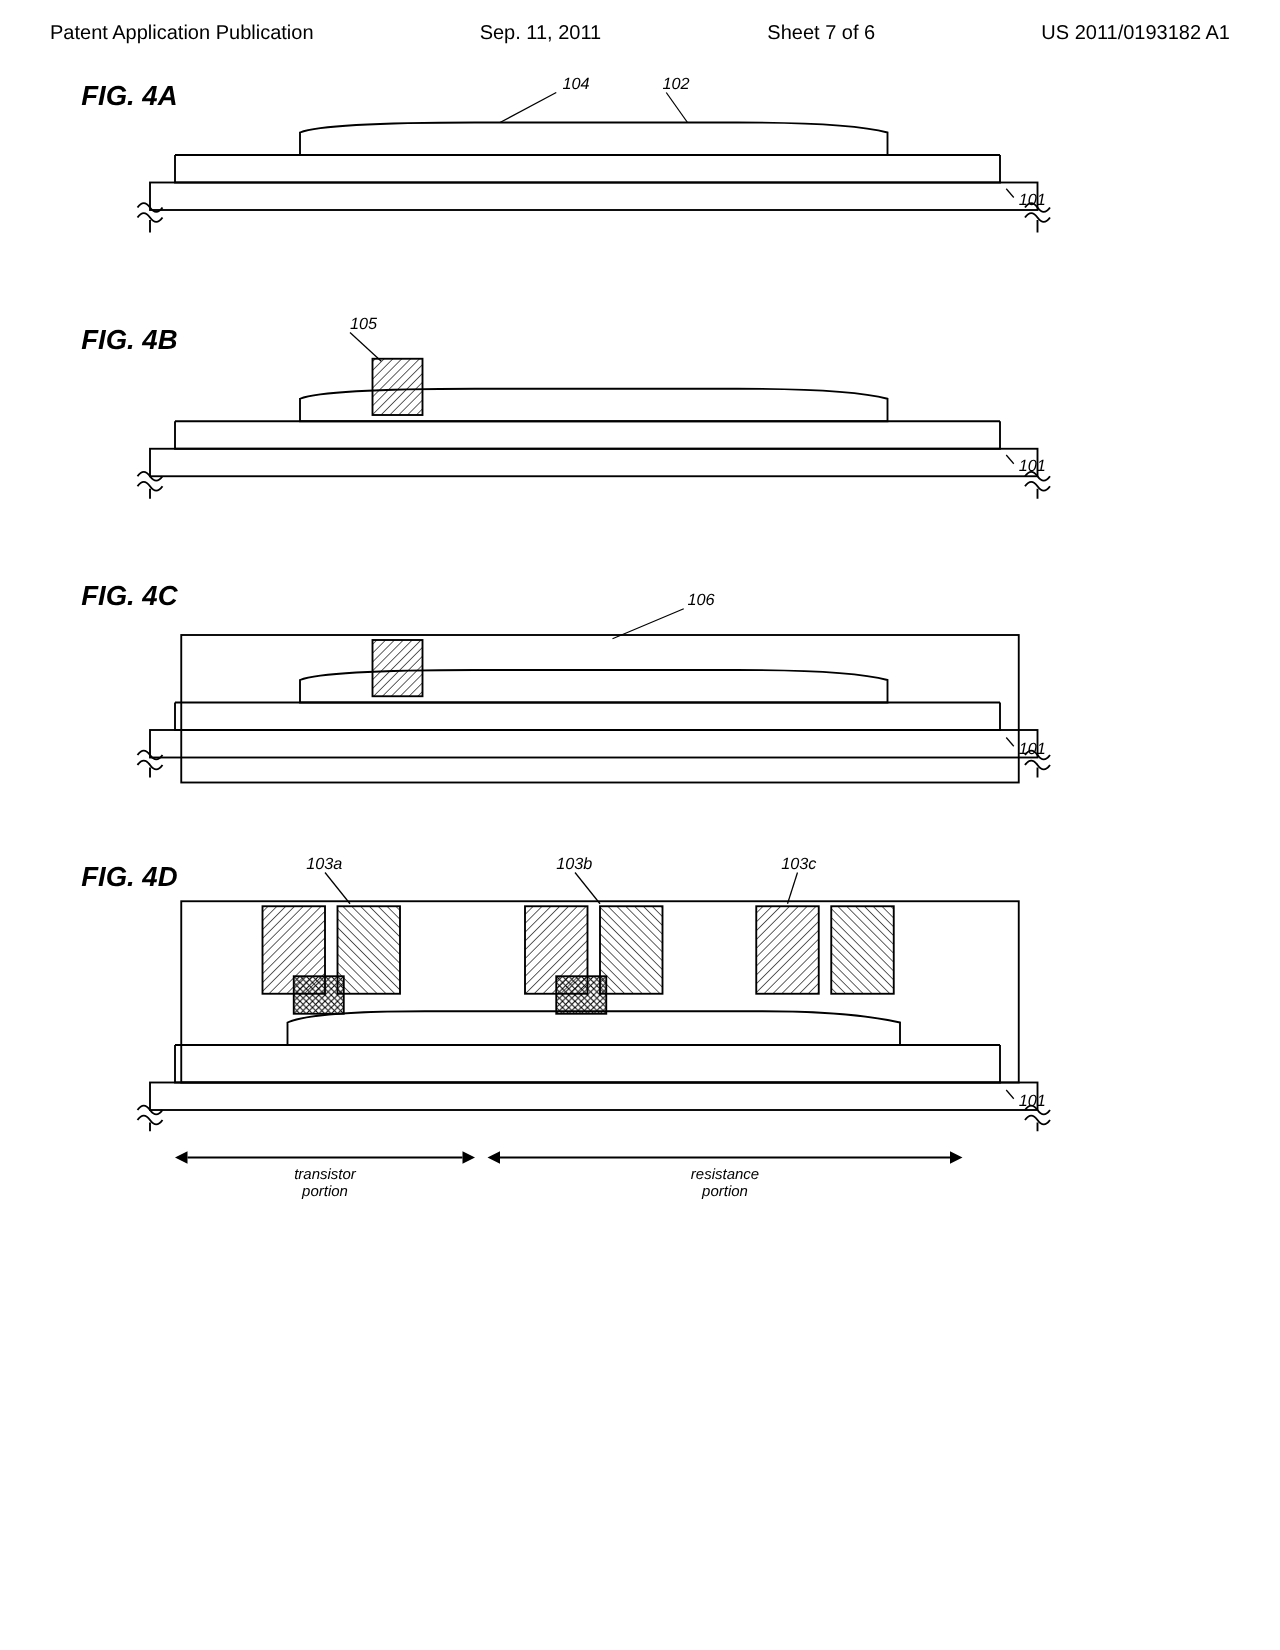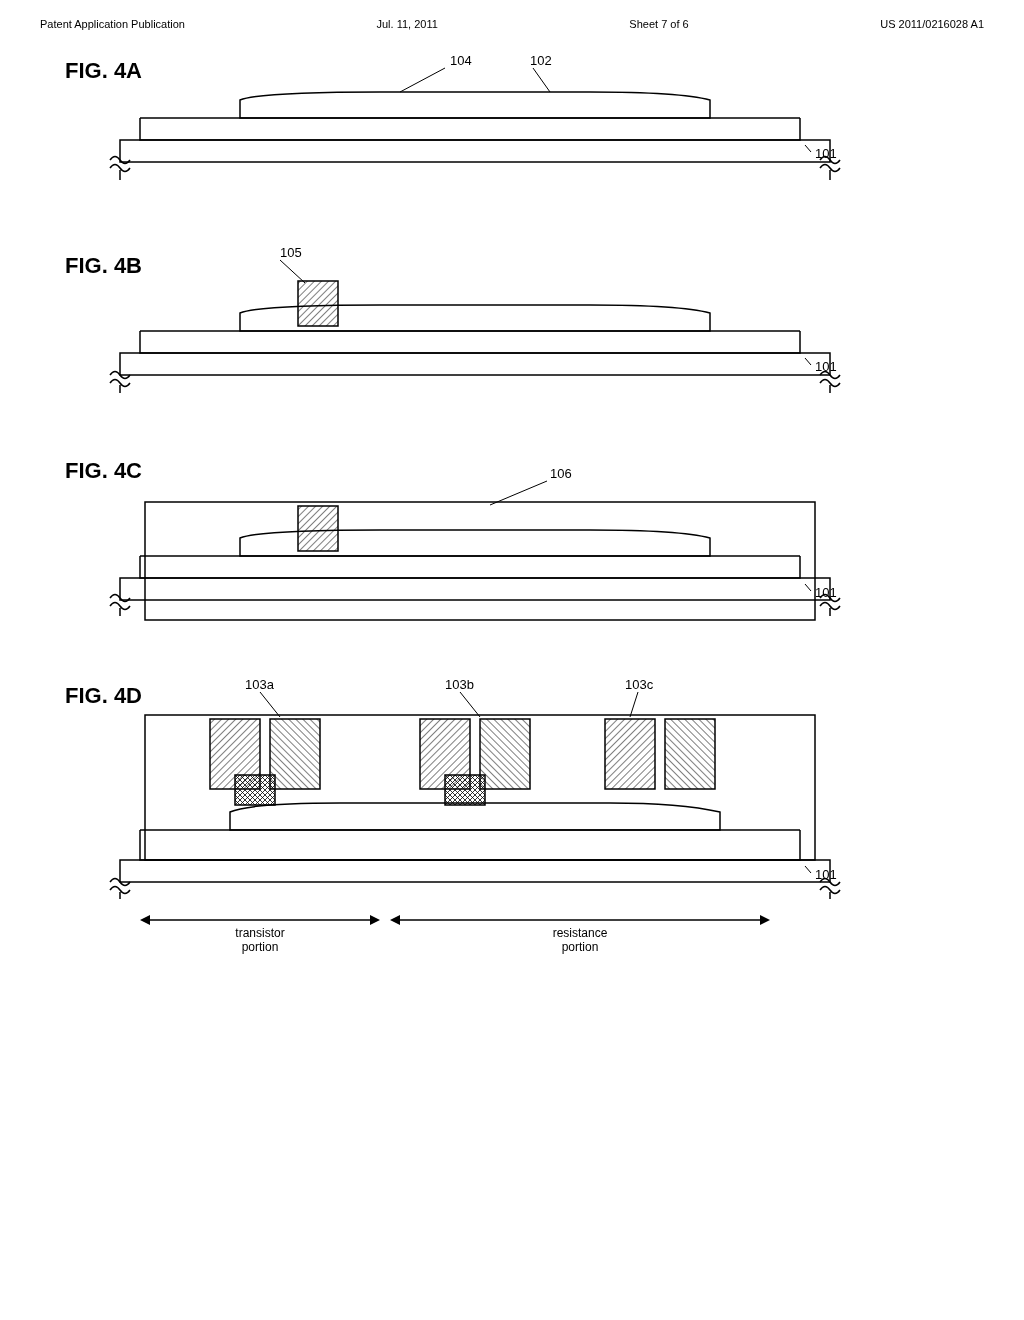--- a/index.html
+++ b/index.html
@@ -10,46 +10,47 @@
       font-family: Arial, sans-serif;
       position: relative;
       overflow: hidden;
     }
 
     .page-header {
       display: flex;
       justify-content: space-between;
       align-items: center;
       padding: 18px 40px 0 40px;
-      font-size: 11px;
+      font-size: 16px;
     }
 
     .main-content {
       padding: 20px 60px;
       position: relative;
+      font-style: italic;
     }
 
     .fig-section {
       margin-bottom: 30px;
       position: relative;
     }
 
     
     svg {
       display: block;
     }
   </style>
 </head>
 <body>
 
 <div class="page-header">
   <span>Patent Application Publication</span>
-  <span>Jul. 11, 2011</span>
+  <span>Sep. 11, 2011</span>
   <span>Sheet 7 of 6</span>
-  <span>US 2011/0216028 A1</span>
+  <span>US 2011/0193182 A1</span>
 </div>
 
 <div class="main-content">
 
   <div class="fig-section">
     <svg width="860" height="165">
       <defs>
         <pattern id="hatch1" patternUnits="userSpaceOnUse" width="6" height="6" patternTransform="rotate(45)">
           <line x1="0" y1="0" x2="0" y2="6" stroke="#000" stroke-width="1"></line>
         </pattern>

